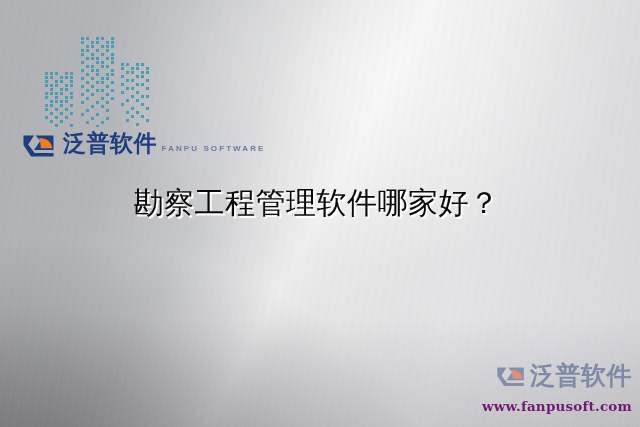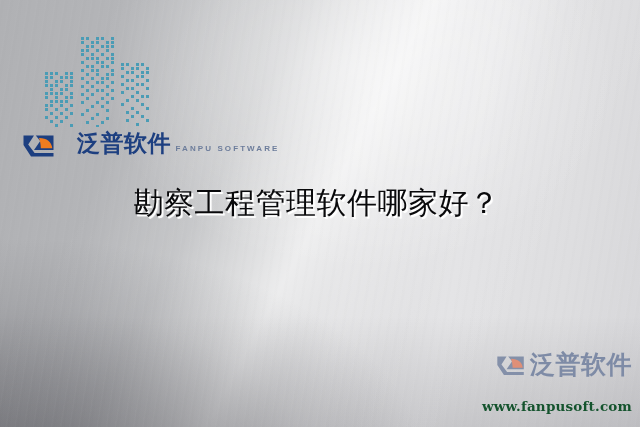--- a/index.html
+++ b/index.html
@@ -100,21 +100,21 @@
   }
   #pixel-skyline svg { display: block; }
 
   
   #brand-lockup {
     position: absolute;
     left: 22px;
     top: 127px;
     display: flex;
     align-items: center;
-    gap: 21px;
+    gap: 7px;
   }
   #brand-lockup .mark {
     width: 34px;
     height: 34px;
     flex: 0 0 auto;
   }
   #brand-lockup .wordmark { display: block; }
   #brand-lockup .cn {
     font-family: "DejaVu Sans", "Liberation Sans", sans-serif;
     font-size: 23px;
@@ -179,24 +179,24 @@
     font-weight: bold;
     color: #7e8ba6;
     letter-spacing: 0.5px;
     line-height: 1;
     white-space: nowrap;
   }
   #watermark .wm-url {
     font-family: "DejaVu Serif", "Liberation Serif", serif;
     font-size: 13.5px;
     font-weight: bold;
-    color: #14532d;
+    color: #701a75;
     letter-spacing: 0.2px;
     line-height: 1.1;
-    margin-top: 20px;
+    margin-top: 9px;
     white-space: nowrap;
   }
 </style>
 </head>
 <body>
 
 <div id="stage">
 
   <div class="bg-base"></div>
   <div class="bg-sheen"></div>

